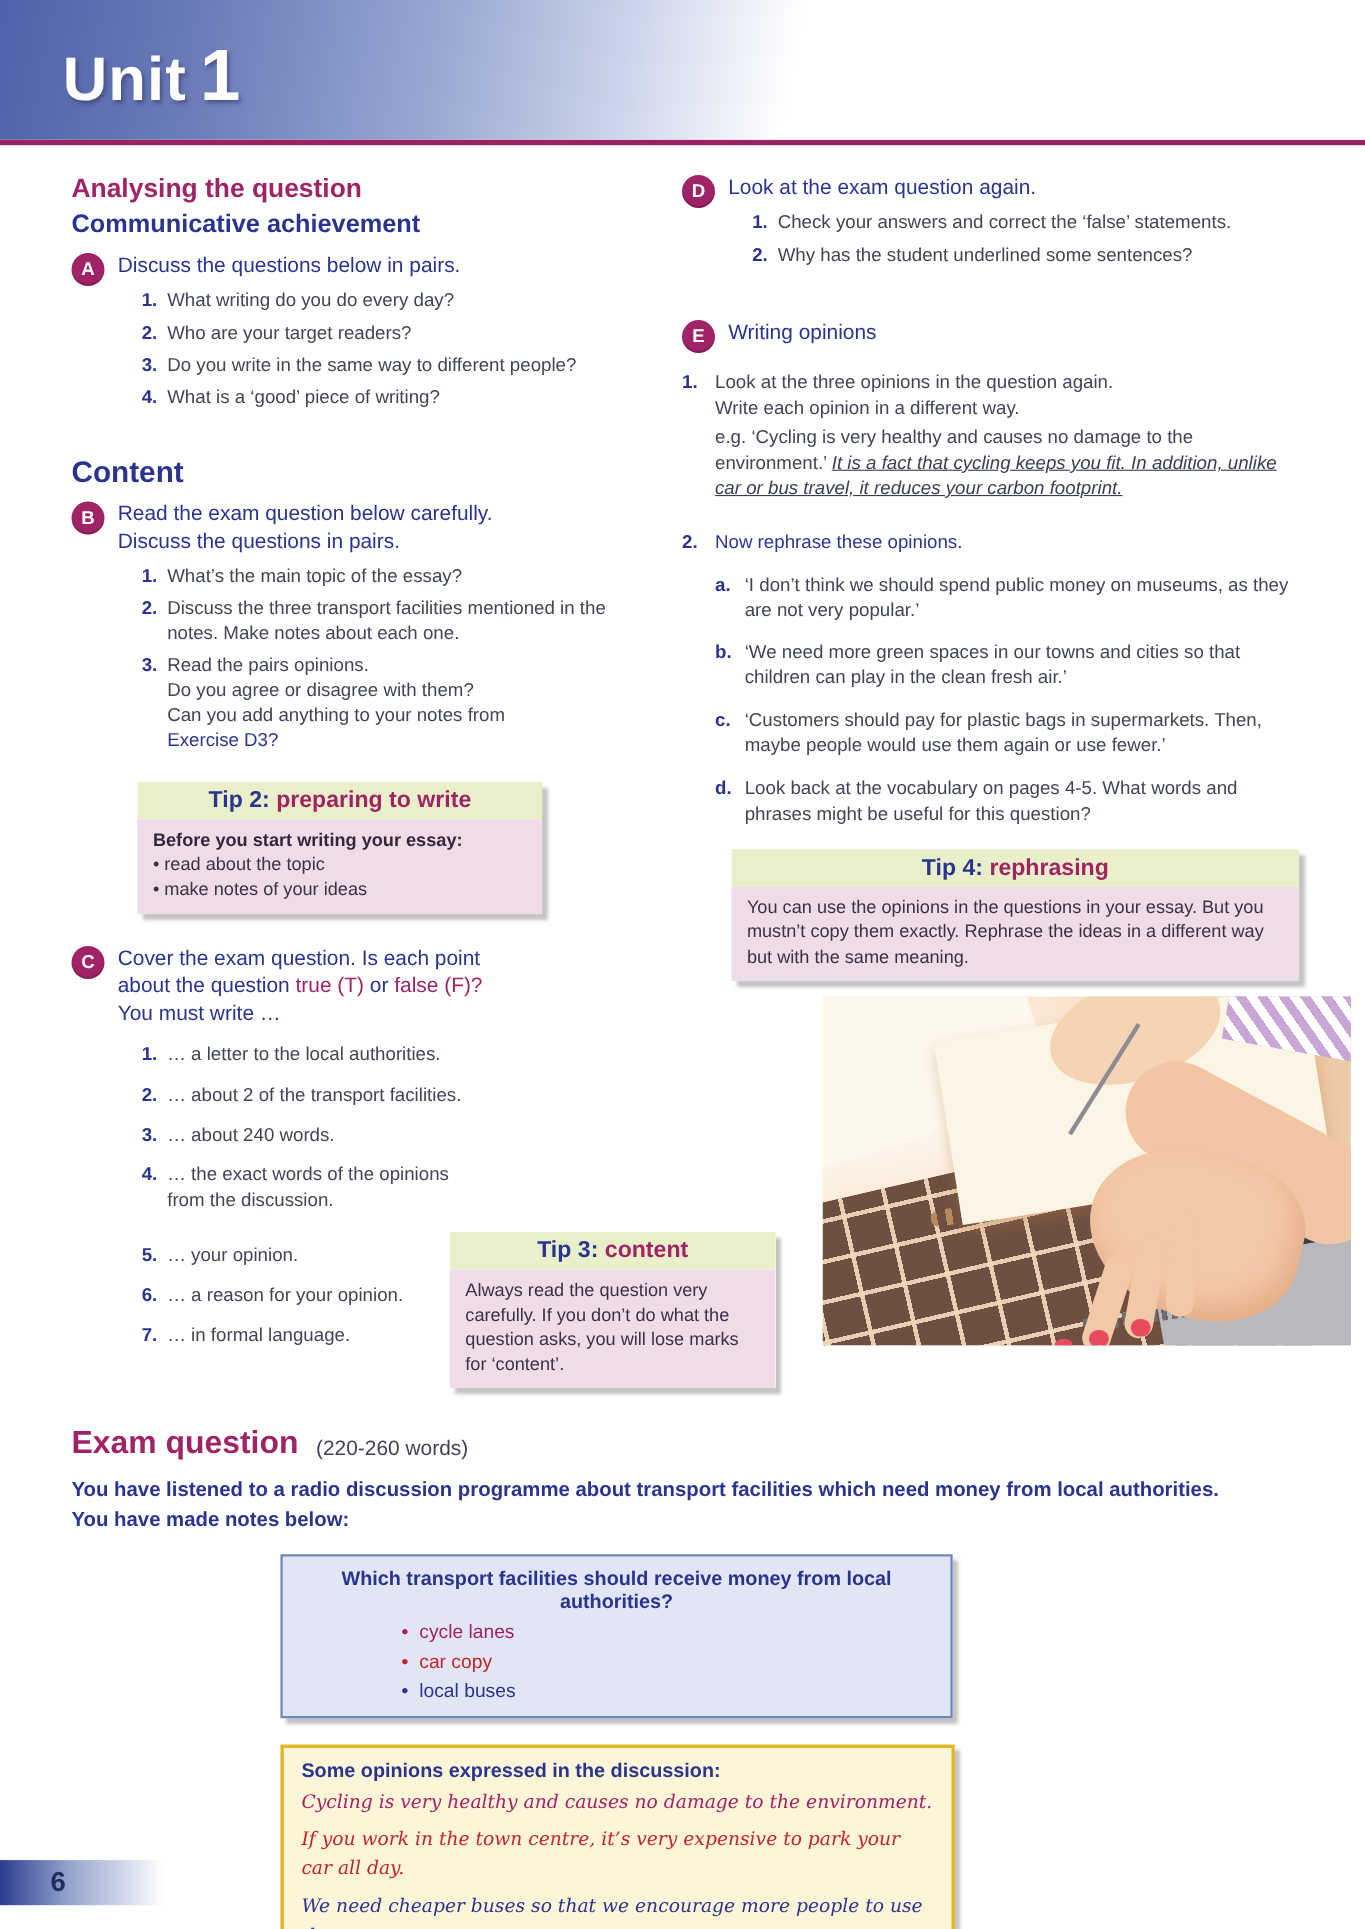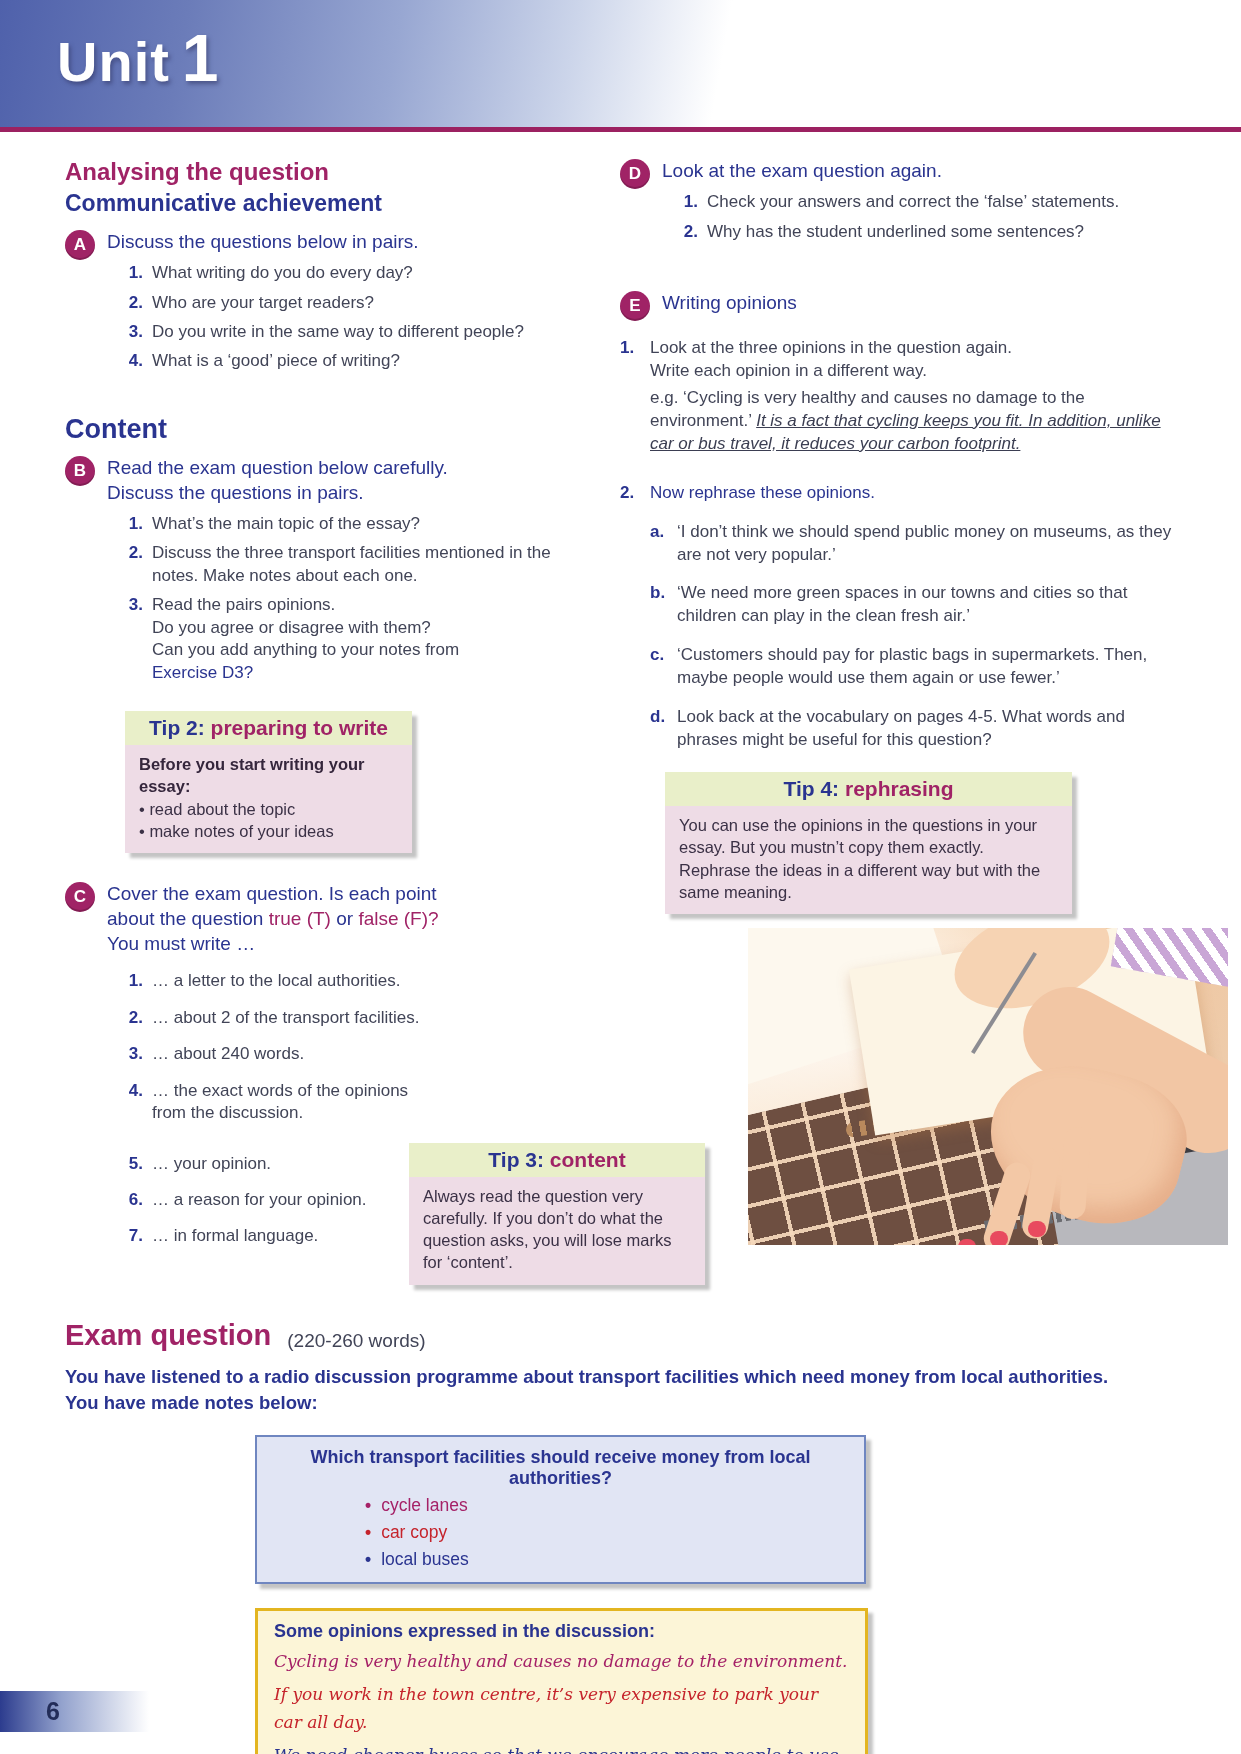--- a/index.html
+++ b/index.html
@@ -1,21 +1,21 @@
 <!DOCTYPE html>
 <html><head>
 <meta charset="utf-8">
 <style>
   html,body{margin:0;padding:0;background:#ffffff;}
   .page{position:relative;width:1241px;height:1754px;background:#ffffff;overflow:hidden;
         font-family:"Liberation Sans",sans-serif;color:#414457;}
   
   .banner{position:relative;height:127px;
           background:linear-gradient(100deg,#4f61ab 0%,#6b7cb9 15%,#98a7d2 32%,#ccd5ea 46%,#ffffff 58%);}
-  .banner-text{position:absolute;left:57px;top:20px;font-size:56px;font-weight:bold;color:#ffffff;
+  .banner-text{position:absolute;left:57px;top:30px;font-size:56px;font-weight:bold;color:#ffffff;
                letter-spacing:1px;text-shadow:2px 3px 4px rgba(45,50,95,.55);}
   .banner-num{font-size:66px;margin-left:12px;}
   .rule{height:5px;background:#9c2161;}
   
   .columns{display:flex;gap:65px;padding:26px 61px 0 65px;align-items:flex-start;}
   .col-left{flex:0 0 490px;width:490px;}
   .col-right{flex:0 0 560px;width:560px;}
   h1.mag{color:#a02366;font-size:24px;font-weight:bold;margin:0 0 4px 0;}
   h2.navy{color:#2a3490;font-size:23px;font-weight:bold;margin:0 0 12px 0;}
   h2.content-h{color:#2a3490;font-size:27px;font-weight:bold;margin:34px 0 10px 0;}
@@ -32,25 +32,25 @@
   .ref{color:#2a3490;}
   .loose .num-item{margin:14px 0;}
   
   .tip{box-shadow:5px 5px 3px #c4c4c4;}
   .tip-header{background:#e9efc9;text-align:center;font-size:21px;font-weight:bold;color:#2a3490;
               padding:5px 8px;}
   .tip-topic{color:#a02366;}
   .tip-body{background:#eedce6;padding:8px 14px 11px 14px;font-size:16.5px;color:#3b3146;line-height:1.35;}
   .tip-body .b-intro{font-weight:bold;color:#35263c;}
   .tip-bullet::before{content:"• ";}
-  .tip2{width:287px;margin:20px 0 28px 60px;}
+  .tip2{width:368px;margin:20px 0 28px 60px;}
   .c-row{display:flex;margin-top:2px;}
   .c-list{flex:0 0 290px;}
   .tip3{flex:0 0 296px;width:296px;margin-right:-106px;margin-top:4px;align-self:flex-start;}
-  .tip4{width:407px;margin:20px 0 0 45px;}
+  .tip4{width:516px;margin:20px 0 0 45px;}
   
   .e-block{margin-top:12px;}
   .e-item{display:flex;gap:10px;margin-top:16px;font-size:17px;line-height:1.35;}
   .e-item .num{flex:0 0 20px;font-weight:bold;color:#2a3490;}
   .sub-item{display:flex;gap:9px;margin:16px 0 0 30px;font-size:17px;line-height:1.35;}
   .sub-item .letter{flex:0 0 18px;font-weight:bold;color:#2a3490;}
   .eg{margin-top:4px;}
   .eg-u{font-style:italic;text-decoration:underline;color:#3b3e52;}
   
   .photo{position:relative;width:480px;height:317px;margin:14px -48px 0 auto;overflow:hidden;

